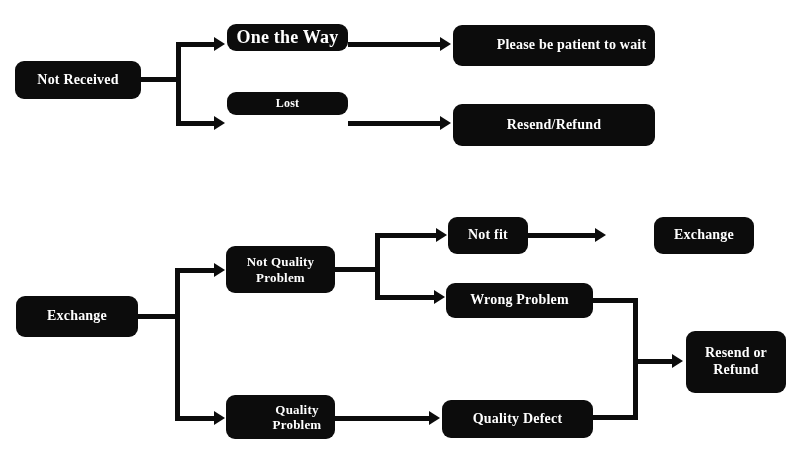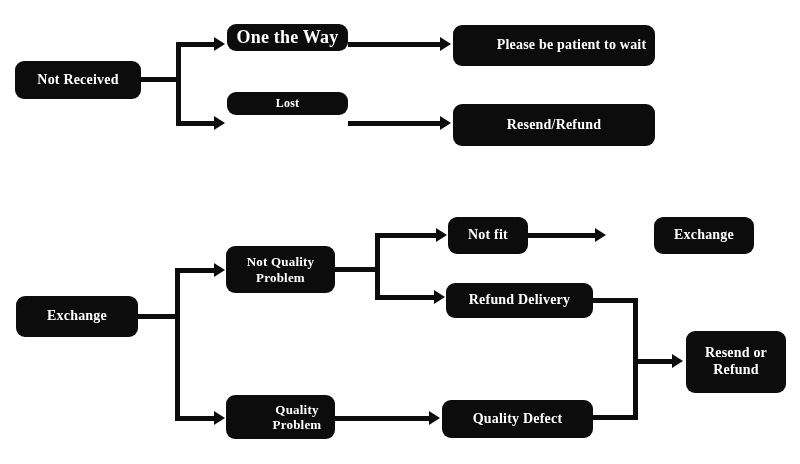--- a/index.html
+++ b/index.html
@@ -100,21 +100,21 @@
   <div class="seg-h" style="left:375px; top:295px; width:60px;"></div>
   <div class="arrow-r" style="left:434px; top:290px;"></div>
 
   <div class="node" style="left:448px; top:217px; width:80px; height:37px; font-size:14px;">Not fit</div>
 
   <div class="seg-h" style="left:528px; top:233px; width:68px;"></div>
   <div class="arrow-r" style="left:595px; top:228px;"></div>
 
   <div class="node" style="left:608px; top:217px; width:100px; height:37px; font-size:14px;margin-left:46px;">Exchange</div>
 
-  <div class="node" style="left:446px; top:283px; width:147px; height:35px; font-size:14px;">Refund Delivery</div>
+  <div class="node" style="left:446px; top:283px; width:147px; height:35px; font-size:14px;">Wrong Problem</div>
 
   <div class="node" style="left:226px; top:395px; width:109px; height:44px; font-size:13px;padding-left:39px;">Quality
 Problem</div>
 
   <div class="seg-h" style="left:335px; top:416px; width:95px;"></div>
   <div class="arrow-r" style="left:429px; top:411px;"></div>
 
   <div class="node" style="left:442px; top:400px; width:151px; height:38px; font-size:14px;">Quality Defect</div>
 
   <div class="seg-h" style="left:593px; top:298px; width:45px;"></div>

